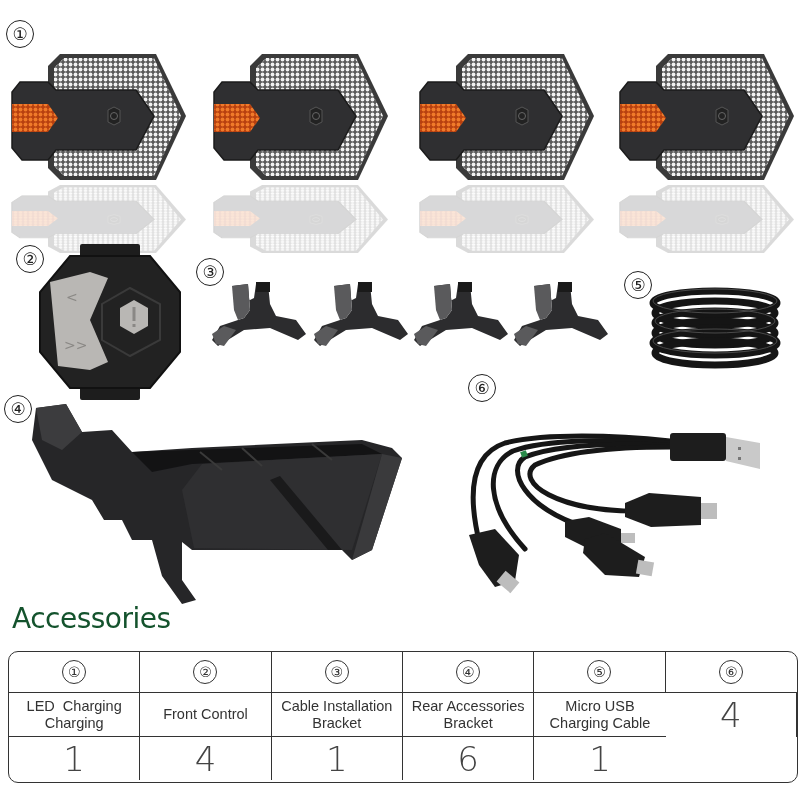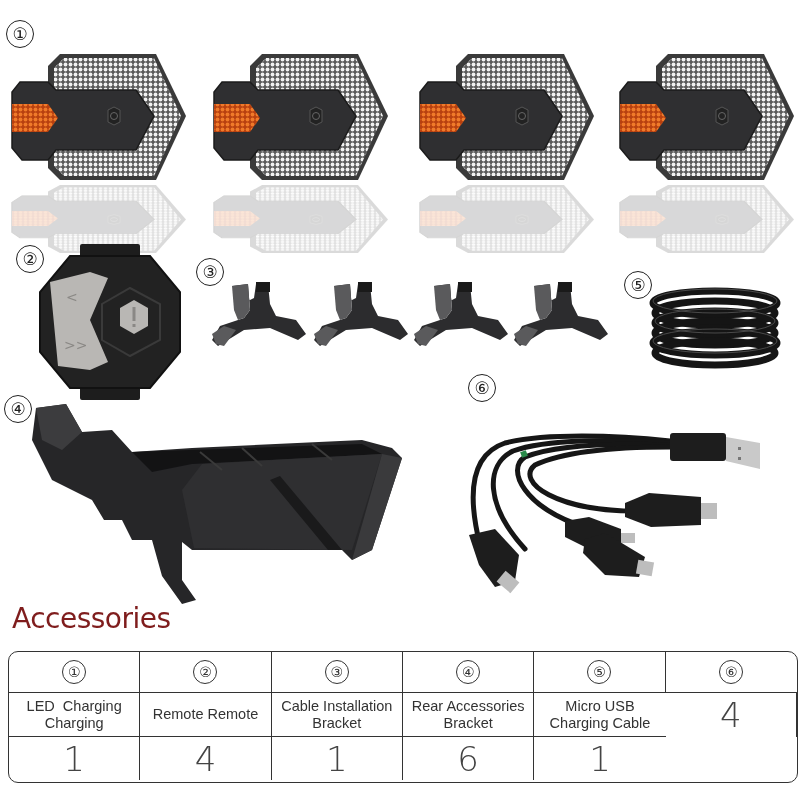--- a/index.html
+++ b/index.html
@@ -3,21 +3,21 @@
 <meta charset="utf-8">
 <style>
   html, body { margin:0; padding:0; background:#ffffff; }
   body { width:800px; height:800px; position:relative; overflow:hidden; font-family:"DejaVu Sans", sans-serif; color:#333; }
   .abs { position:absolute; }
   .num-circle { position:absolute; width:26px; height:26px; border:1.5px solid #222; border-radius:50%; font-size:17px; line-height:26px; text-align:center; color:#222; background:transparent; font-family:"DejaVu Sans", sans-serif; }
   
   .led { position:absolute; width:180px; height:130px; }
   .led-reflect { position:absolute; width:180px; height:70px; opacity:0.18; transform:scaleY(-1); }
   
-  .heading { position:absolute; left:12px; top:602px; font-size:28px; color:#7f1d1d; font-family:"DejaVu Sans", sans-serif; letter-spacing:-0.5px; }
+  .heading { position:absolute; left:12px; top:602px; font-size:28px; color:#14532d; font-family:"DejaVu Sans", sans-serif; letter-spacing:-0.5px; }
   
   .acc-table { position:absolute; left:8px; top:651px; width:788px; height:130px; border:1.5px solid #333; border-radius:10px; overflow:hidden; display:grid; grid-template-columns: repeat(6, 1fr); grid-template-rows: 41px 44px 43px; }
   .cell { border-right:1.2px solid #333; border-bottom:1.2px solid #333; display:flex; align-items:center; justify-content:center; text-align:center; color:#333; }
   .cell.last-col { border-right:none; }
   .cell.last-row { border-bottom:none; }
   .cell .circ { width:22px; height:22px; border:1.2px solid #333; border-radius:50%; font-size:14px; line-height:22px; text-align:center; }
   .cell.name { font-size:14.5px; line-height:17px; padding:0 2px; font-family:"Liberation Sans", sans-serif; }
   .cell.qty { font-size:34px; font-weight:300; color:#444; font-family:"DejaVu Sans", sans-serif; }
 </style>
 </head>
@@ -199,21 +199,21 @@
     </div>
 
   <div class="cell name">
       <div>
         <div style="white-space:pre">LED  Charging</div>
         <div>Charging</div>
       </div>
     </div>
   <div class="cell name">
       <div>
-        <div>Remote Remote</div>
+        <div>Front Control</div>
       </div>
     </div>
   <div class="cell name">
       <div>
         <div>Cable Installation</div>
         <div>Bracket</div>
       </div>
     </div>
   <div class="cell name">
       <div>

